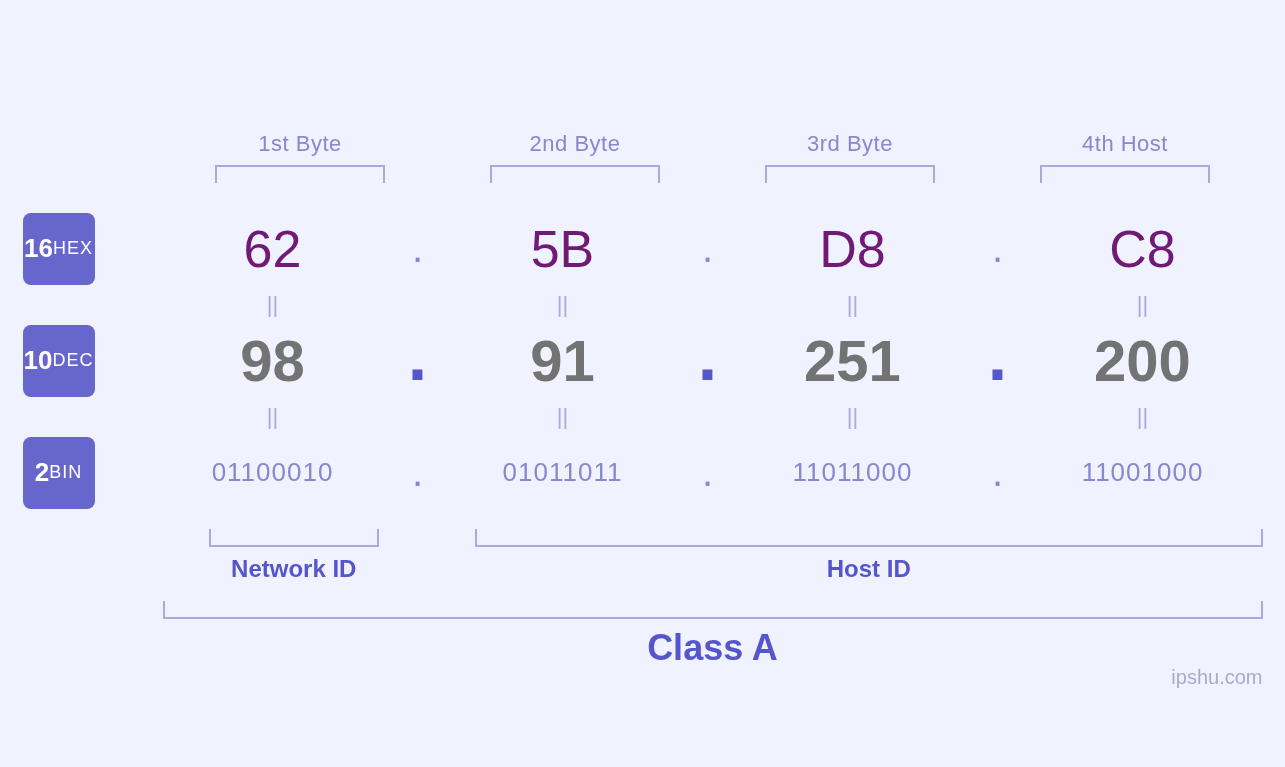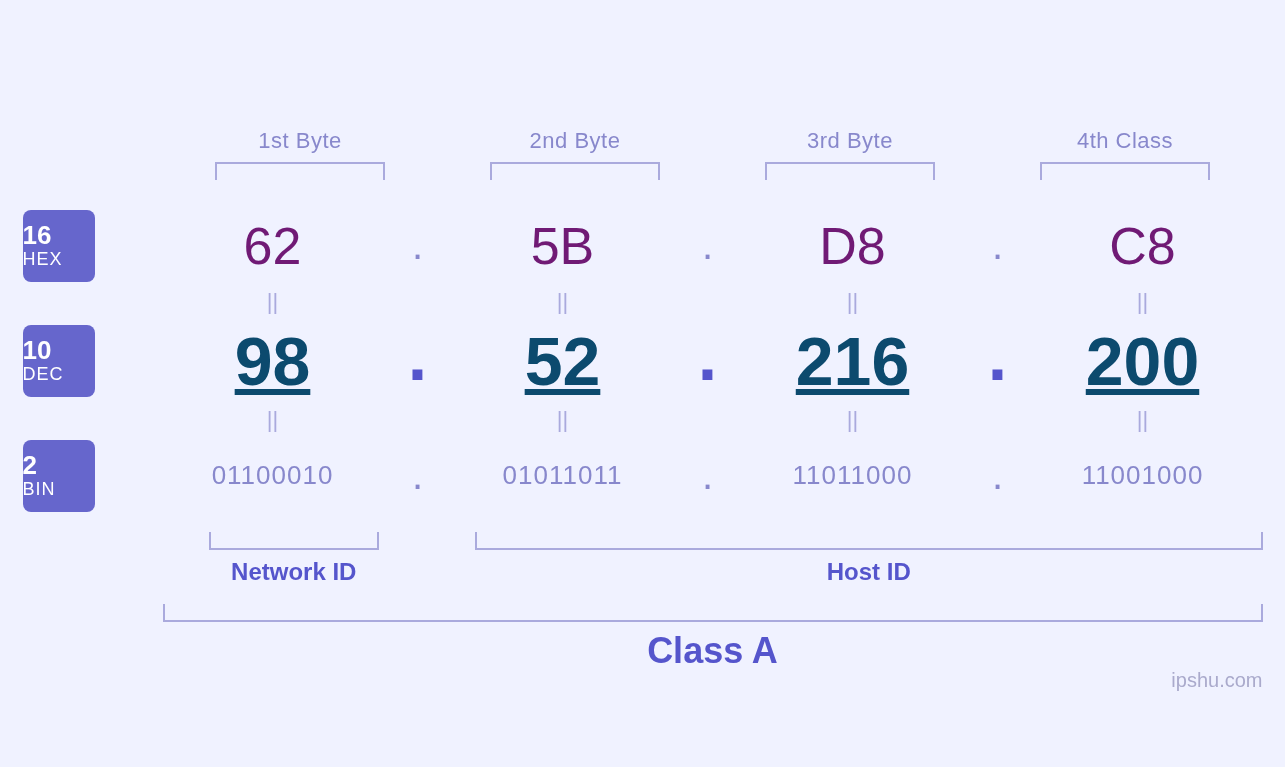--- a/index.html
+++ b/index.html
@@ -67,21 +67,22 @@
       align-items: center;
       justify-content: flex-start;
     }
 
     .label-badge {
       width: 72px;
       height: 72px;
       background: #6666cc;
       border-radius: 8px;
       display: flex;
-      flex-direction: column;
+      flex-direction: row;
+      align-items: center;
       justify-content: center;
       color: white;
     }
     .label-badge .badge-num {
       font-size: 26px;
       font-weight: bold;
       line-height: 1.1;
     }
     .label-badge .badge-text {
       font-size: 18px;
@@ -100,24 +101,23 @@
       color: #7777cc;
     }
 
     .hex-value {
       font-size: 52px;
       color: #701a75;
       font-weight: 400;
     }
 
     .dec-value {
-      font-size: 68px;
-      color: #0c4a6e;
+      font-size: 58px;
+      color: #737373;
       font-weight: bold;
-      text-decoration: underline;
     }
 
     .bin-value {
       font-size: 26px;
       color: #8888cc;
       letter-spacing: 1px;
     }
 
     .dot {
       font-size: 70px;
@@ -156,21 +156,21 @@
   </style>
 </head>
 <body>
 
 <div class="container">
 
   <div class="byte-headers">
     <div class="byte-header">1st Byte</div>
     <div class="byte-header">2nd Byte</div>
     <div class="byte-header">3rd Byte</div>
-    <div class="byte-header">4th Class</div>
+    <div class="byte-header">4th Host</div>
   </div>
 
   <div class="top-brackets">
     <div class="bracket-cell">
       <div class="bracket-top"></div>
     </div>
     <div class="bracket-cell">
       <div class="bracket-top"></div>
     </div>
     <div class="bracket-cell">
@@ -223,25 +223,25 @@
         <span class="badge-num">10</span>
         <span class="badge-text">DEC</span>
       </div>
     </div>
     <div class="row-cells">
       <div class="cell">
         <span class="dec-value">98</span>
       </div>
       <div class="dot">.</div>
       <div class="cell">
-        <span class="dec-value">52</span>
+        <span class="dec-value">91</span>
       </div>
       <div class="dot">.</div>
       <div class="cell">
-        <span class="dec-value">216</span>
+        <span class="dec-value">251</span>
       </div>
       <div class="dot">.</div>
       <div class="cell">
         <span class="dec-value">200</span>
       </div>
     </div>
   </div>
 
   <div class="equals-row">
     <div class="eq-cell">||</div>

